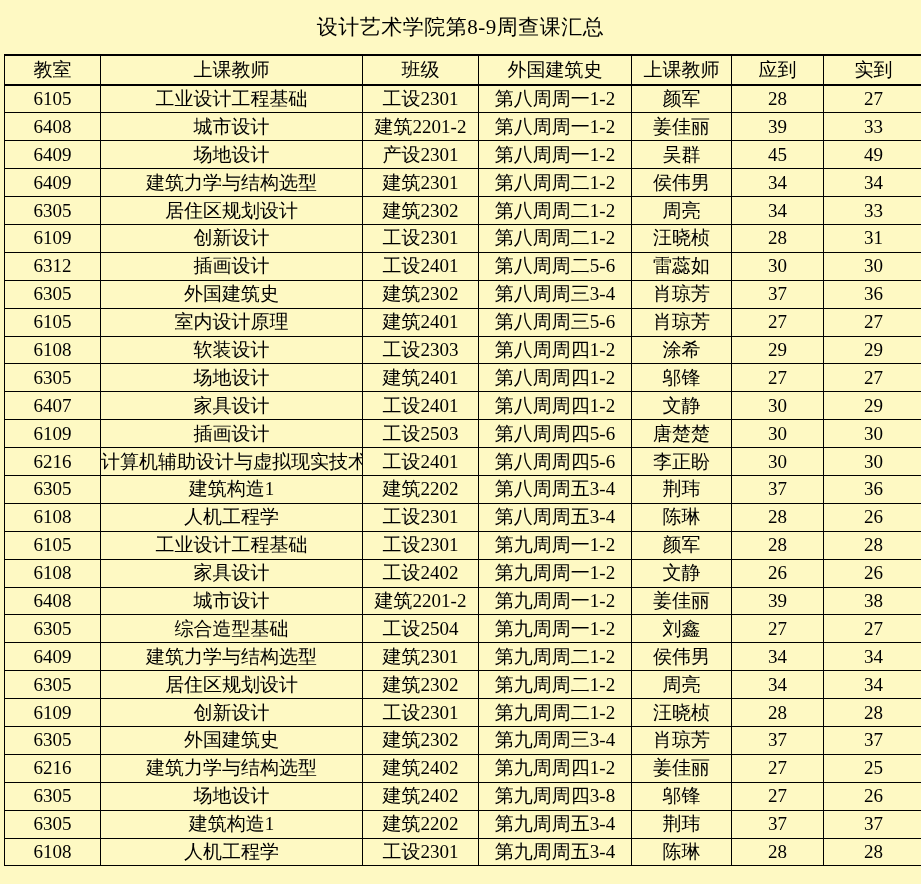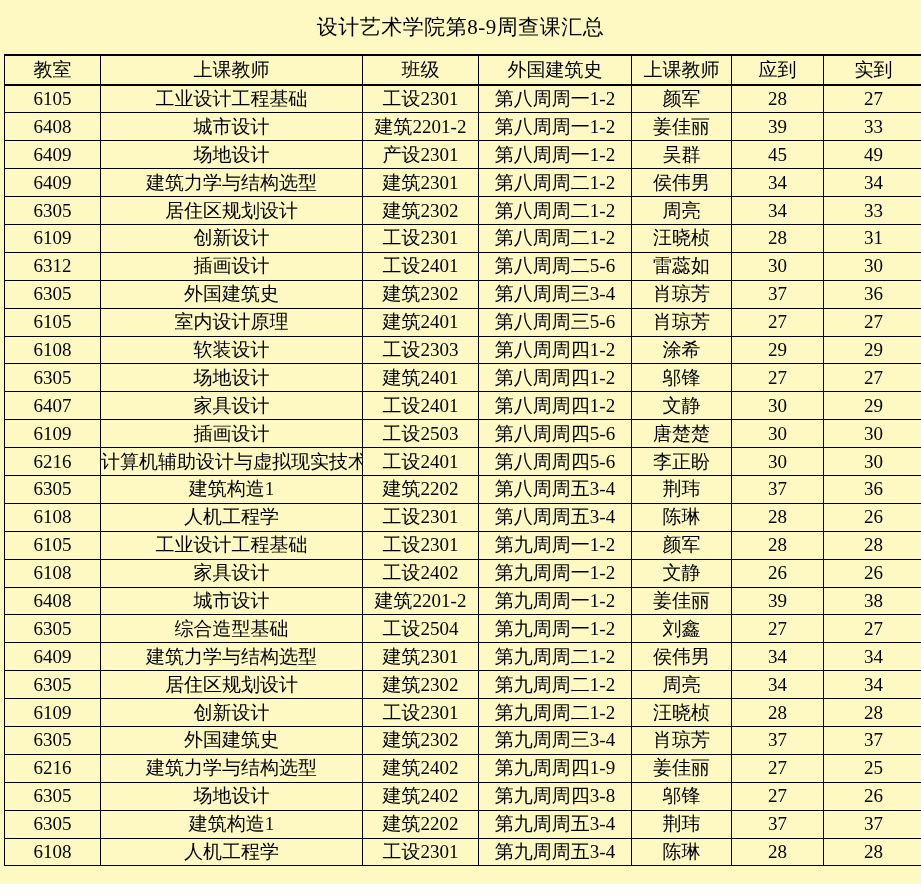--- a/index.html
+++ b/index.html
@@ -301,21 +301,21 @@
           <td>建筑2302</td>
           <td>第九周周三3-4</td>
           <td>肖琼芳</td>
           <td>37</td>
           <td>37</td>
         </tr>
         <tr>
           <td>6216</td>
           <td>建筑力学与结构选型</td>
           <td>建筑2402</td>
-          <td>第九周周四1-9</td>
+          <td>第九周周四1-2</td>
           <td>姜佳丽</td>
           <td>27</td>
           <td>25</td>
         </tr>
         <tr>
           <td>6305</td>
           <td>场地设计</td>
           <td>建筑2402</td>
           <td>第九周周四3-8</td>
           <td>邬锋</td>

